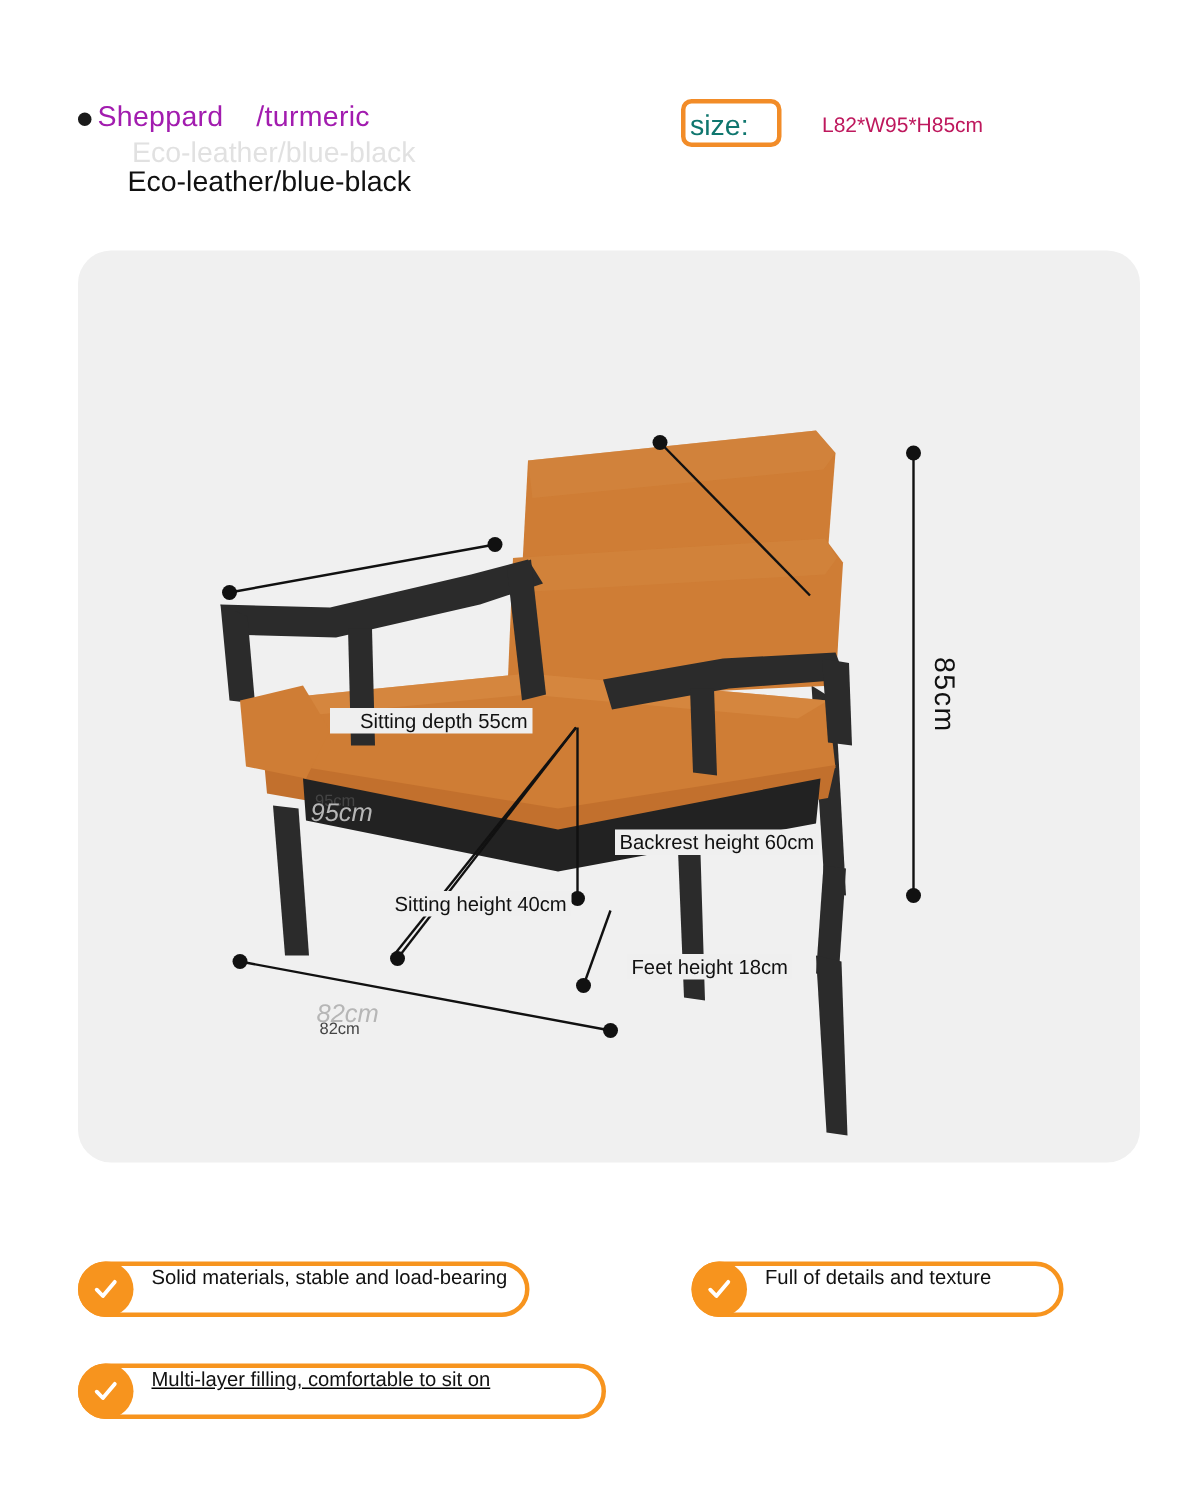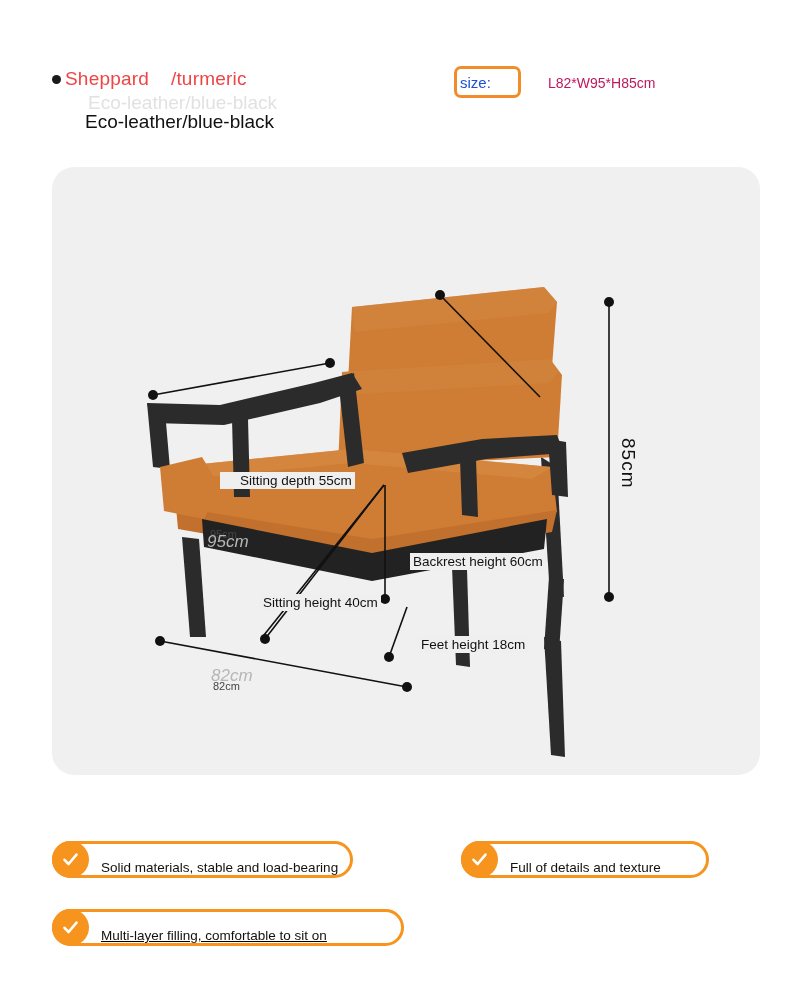--- a/index.html
+++ b/index.html
@@ -25,21 +25,21 @@
     position: absolute;
     left: 52px; top: 75px;
     width: 9px; height: 9px;
     border-radius: 50%;
     background: #1a1a1a;
   }
   .title-line1 {
     position: absolute;
     left: 65px; top: 68px;
     font-size: 19px;
-    color: #ef4444;
+    color: #a21caf;
     white-space: pre;
     letter-spacing: 0.2px;
   }
   .title-line2 {
     position: absolute;
     left: 85px; top: 111px;
     font-size: 19px;
     color: #111;
     white-space: pre;
   }
@@ -58,22 +58,22 @@
     left: 454px; top: 66px;
     width: 67px; height: 32px;
     border: 3px solid #f28c28;
     border-radius: 7px;
     background: #ffffff;
     box-sizing: border-box;
   }
   .size-pill-label {
     position: absolute;
     left: 460px; top: 74px;
-    font-size: 15px;
-    color: #1d4ed8;
+    font-size: 19px;
+    color: #0f766e;
   }
   .size-value {
     position: absolute;
     left: 548px; top: 75px;
     font-size: 14px;
     color: #be185d;
     white-space: pre;
   }
 
   
@@ -117,21 +117,21 @@
 
   
   .feature {
     position: absolute;
     height: 37px;
     border: 3px solid #f7941e;
     border-radius: 19px;
     background: #ffffff;
     box-sizing: border-box;
     display: flex;
-    align-items: flex-end;
+    align-items: flex-start;
   }
   .feature .check-badge {
     position: absolute;
     left: -3px; top: -3px;
     width: 37px; height: 37px;
     border-radius: 50%;
     background: #f7941e;
     display: flex;
     align-items: center;
     justify-content: center;

